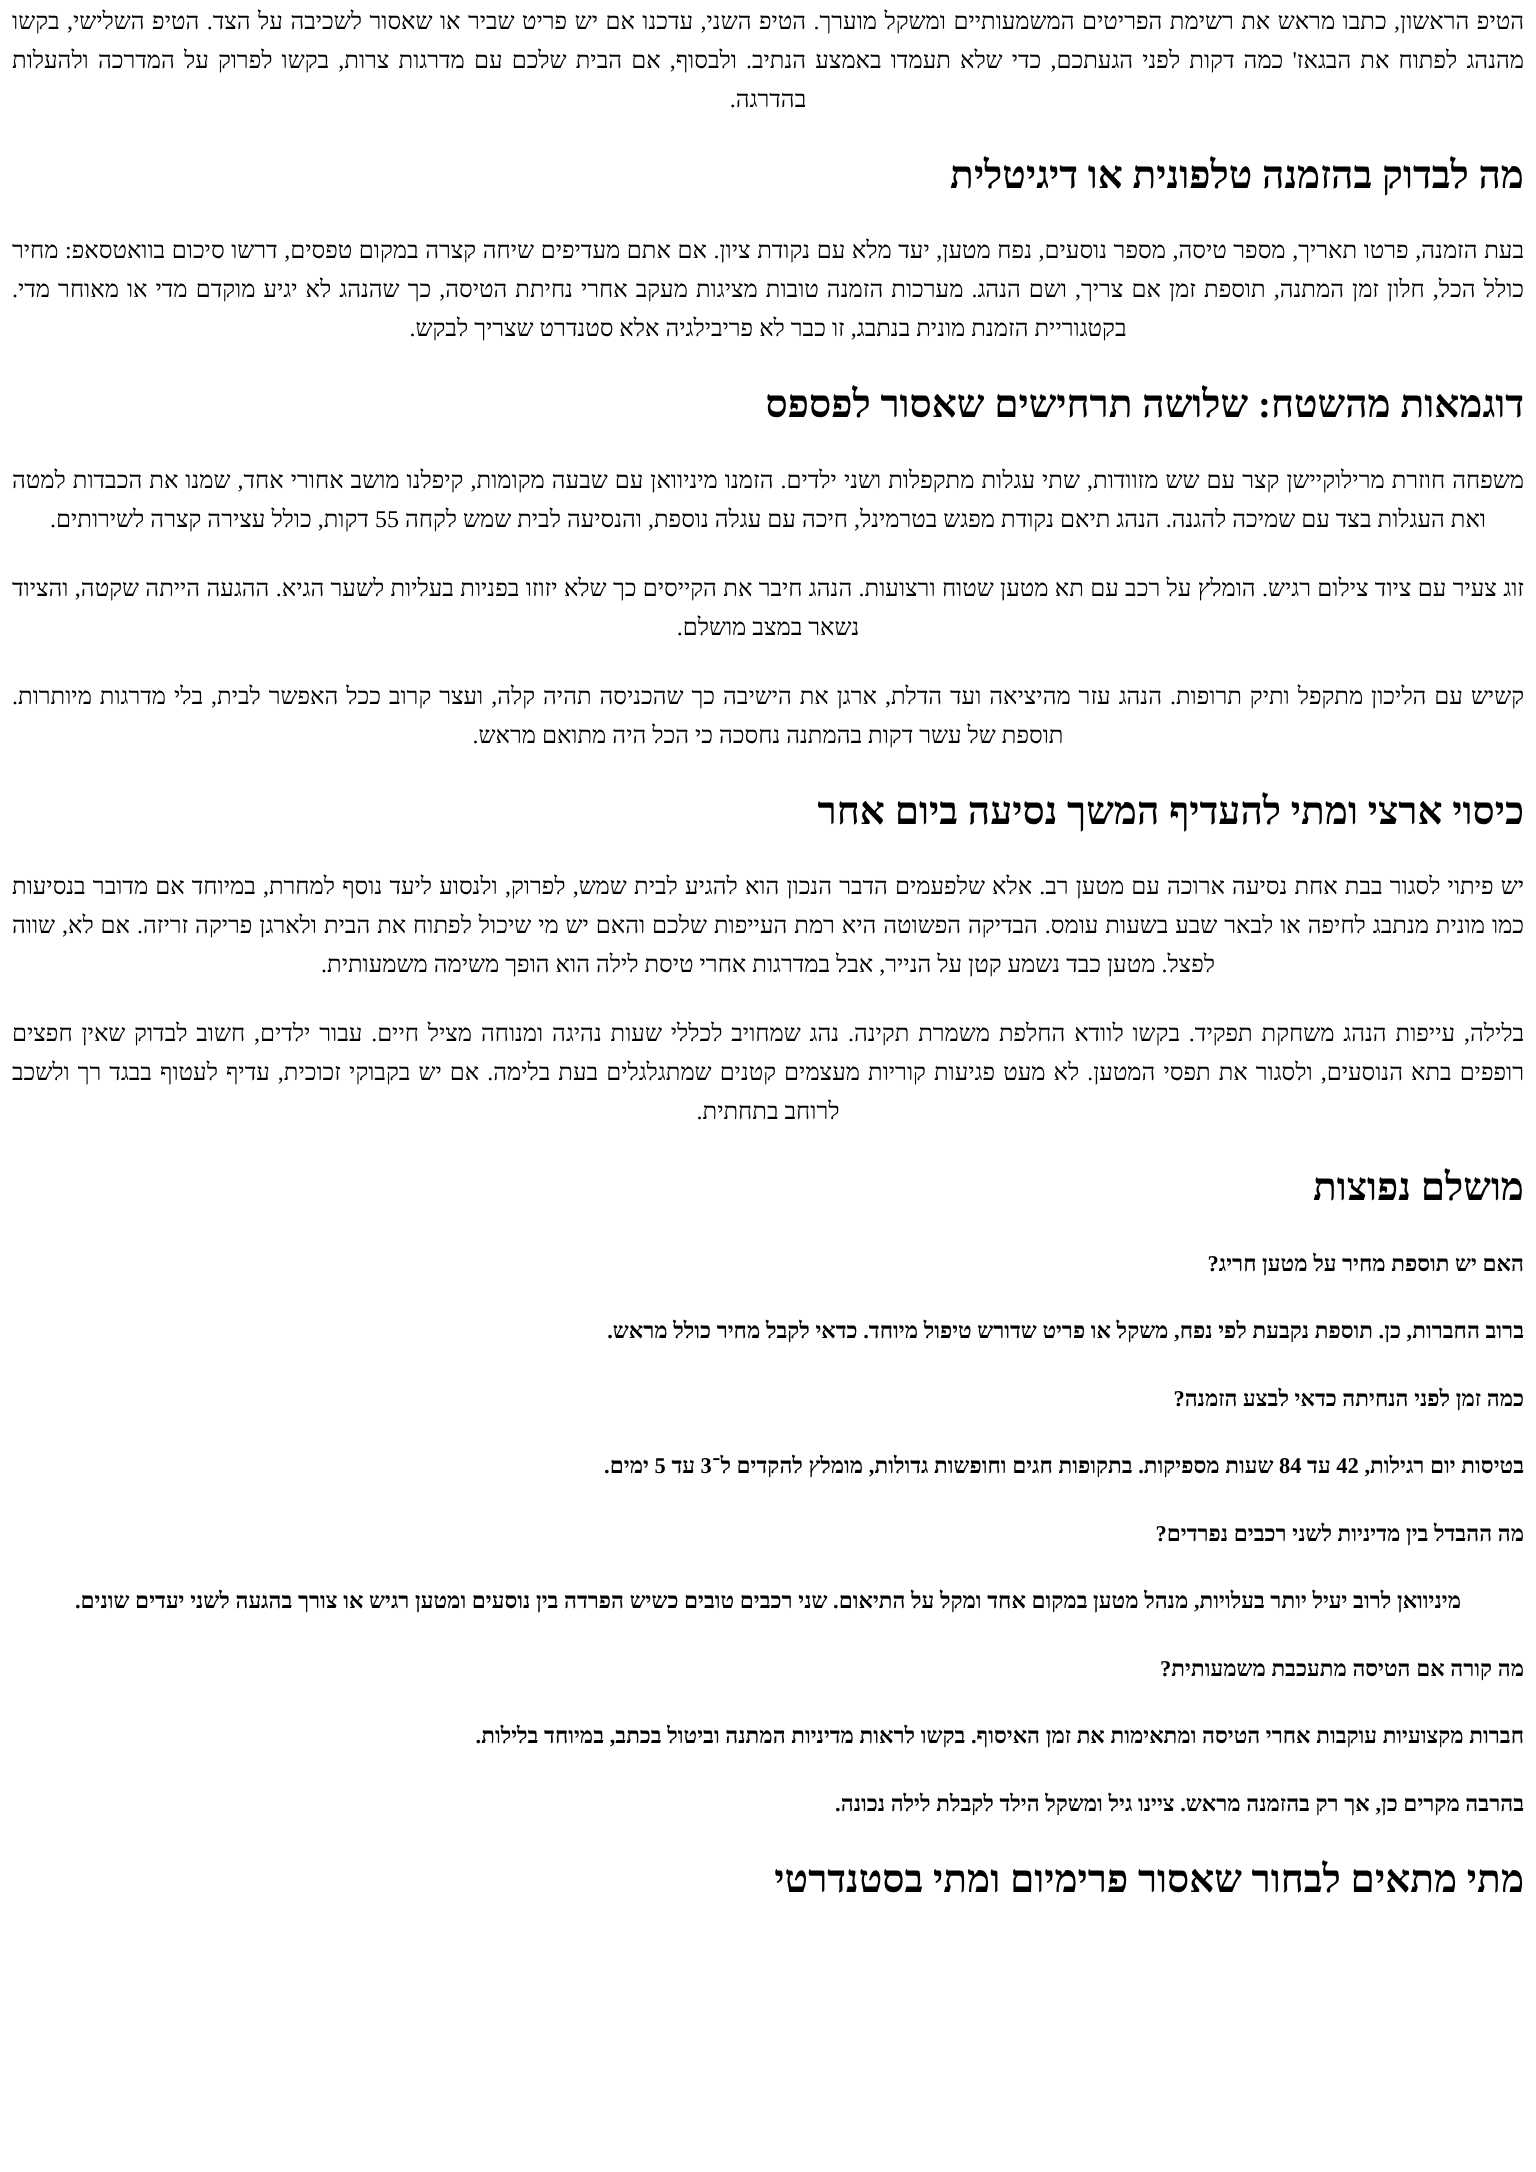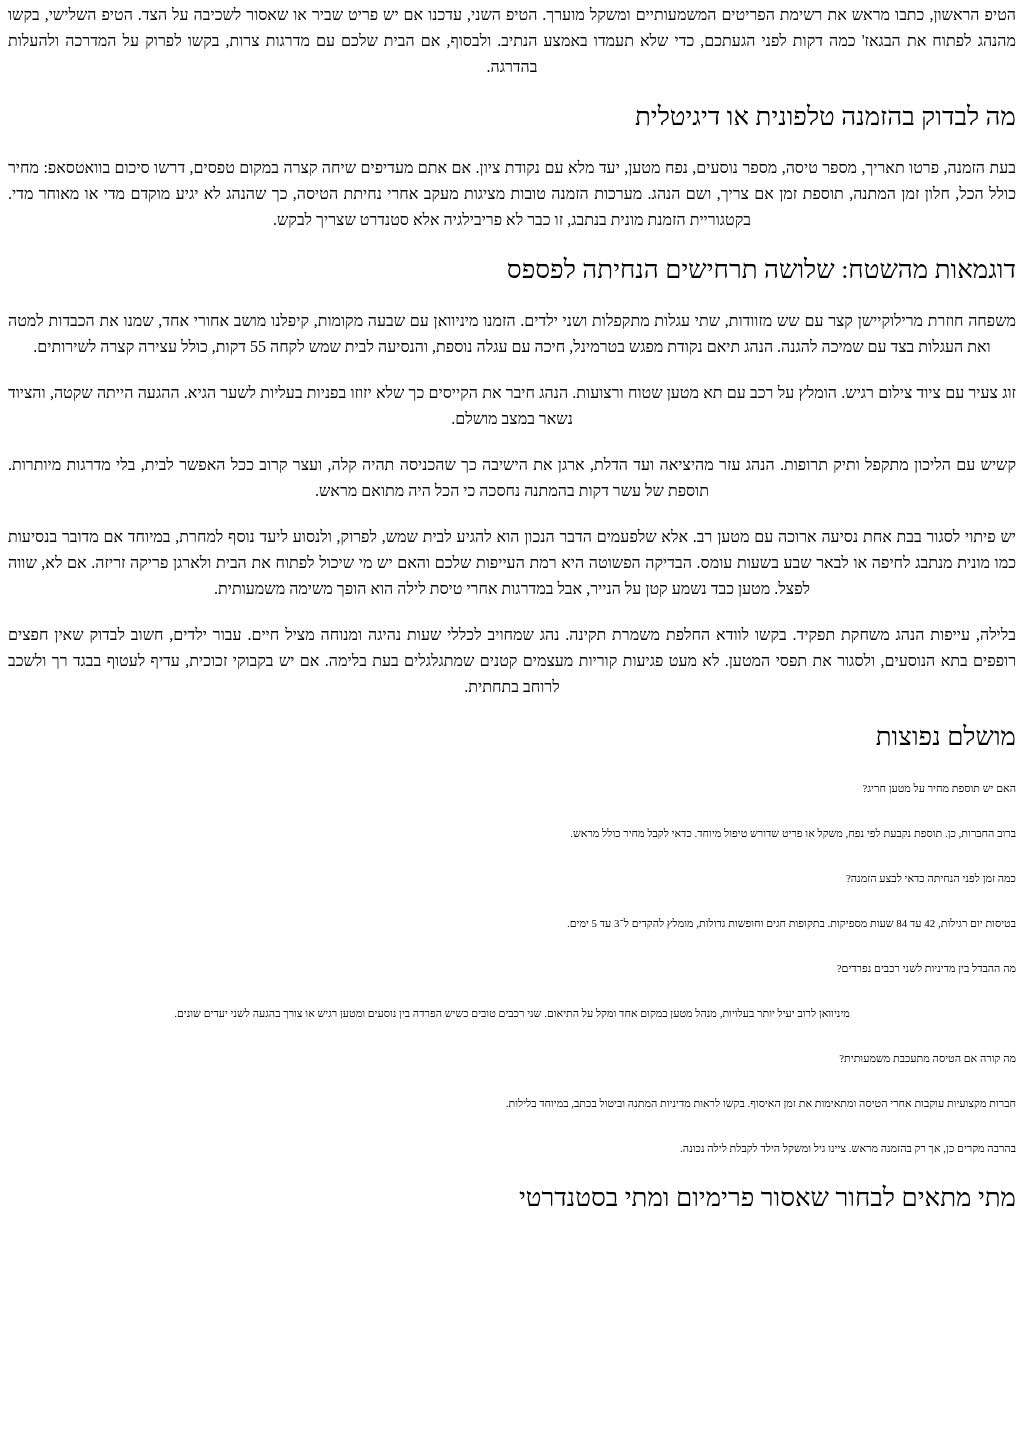--- a/index.html
+++ b/index.html
@@ -21,60 +21,62 @@
     overflow: hidden;
   }
   p.para {
     font-size: 16px;
     line-height: 26px;
     margin: 0 0 20px 0;
     text-align: justify;
     text-align-last: center;
   }
   p.qa {
-    font-size: 11px;
+    font-size: 15px;
     line-height: 26px;
     margin: 0 0 19px 0;
     text-align: right;
     text-align-last: right;
+    font-weight: bold;
   }
   p.qa.multiline {
     text-align: justify;
     text-align-last: center;
   }
   h2.section-heading {
     font-size: 26px;
     line-height: 33px;
-    font-weight: normal;
+    font-weight: bold;
     margin: 20px 0 22px 0;
     text-align: right;
   }
   h2.section-heading.last {
     margin-bottom: 0;
   }
 </style>
 </head>
 <body>
 
 <div class="page">
 
   <p class="para">הטיפ הראשון, כתבו מראש את רשימת הפריטים המשמעותיים ומשקל מוערך. הטיפ השני, עדכנו אם יש פריט שביר או שאסור לשכיבה על הצד. הטיפ השלישי, בקשו מהנהג לפתוח את הבגאז' כמה דקות לפני הגעתכם, כדי שלא תעמדו באמצע הנתיב. ולבסוף, אם הבית שלכם עם מדרגות צרות, בקשו לפרוק על המדרכה ולהעלות בהדרגה.</p>
 
   <h2 class="section-heading">מה לבדוק בהזמנה טלפונית או דיגיטלית</h2>
 
   <p class="para">בעת הזמנה, פרטו תאריך, מספר טיסה, מספר נוסעים, נפח מטען, יעד מלא עם נקודת ציון. אם אתם מעדיפים שיחה קצרה במקום טפסים, דרשו סיכום בוואטסאפ: מחיר כולל הכל, חלון זמן המתנה, תוספת זמן אם צריך, ושם הנהג. מערכות הזמנה טובות מציגות מעקב אחרי נחיתת הטיסה, כך שהנהג לא יגיע מוקדם מדי או מאוחר מדי. בקטגוריית הזמנת מונית בנתבג, זו כבר לא פריבילגיה אלא סטנדרט שצריך לבקש.</p>
 
-  <h2 class="section-heading">דוגמאות מהשטח: שלושה תרחישים הנחיתה לפספס</h2>
+  <h2 class="section-heading">דוגמאות מהשטח: שלושה תרחישים שאסור לפספס</h2>
 
   <p class="para">משפחה חוזרת מרילוקיישן קצר עם שש מזוודות, שתי עגלות מתקפלות ושני ילדים. הזמנו מיניוואן עם שבעה מקומות, קיפלנו מושב אחורי אחד, שמנו את הכבדות למטה ואת העגלות בצד עם שמיכה להגנה. הנהג תיאם נקודת מפגש בטרמינל, חיכה עם עגלה נוספת, והנסיעה לבית שמש לקחה 55 דקות, כולל עצירה קצרה לשירותים.</p>
 
   <p class="para">זוג צעיר עם ציוד צילום רגיש. הומלץ על רכב עם תא מטען שטוח ורצועות. הנהג חיבר את הקייסים כך שלא יזוזו בפניות בעליות לשער הגיא. ההגעה הייתה שקטה, והציוד נשאר במצב מושלם.</p>
 
   <p class="para">קשיש עם הליכון מתקפל ותיק תרופות. הנהג עזר מהיציאה ועד הדלת, ארגן את הישיבה כך שהכניסה תהיה קלה, ועצר קרוב ככל האפשר לבית, בלי מדרגות מיותרות. תוספת של עשר דקות בהמתנה נחסכה כי הכל היה מתואם מראש.</p>
 
+  <h2 class="section-heading">כיסוי ארצי ומתי להעדיף המשך נסיעה ביום אחר</h2>
 
   <p class="para">יש פיתוי לסגור בבת אחת נסיעה ארוכה עם מטען רב. אלא שלפעמים הדבר הנכון הוא להגיע לבית שמש, לפרוק, ולנסוע ליעד נוסף למחרת, במיוחד אם מדובר בנסיעות כמו מונית מנתבג לחיפה או לבאר שבע בשעות עומס. הבדיקה הפשוטה היא רמת העייפות שלכם והאם יש מי שיכול לפתוח את הבית ולארגן פריקה זריזה. אם לא, שווה לפצל. מטען כבד נשמע קטן על הנייר, אבל במדרגות אחרי טיסת לילה הוא הופך משימה משמעותית.</p>
 
 
   <p class="para">בלילה, עייפות הנהג משחקת תפקיד. בקשו לוודא החלפת משמרת תקינה. נהג שמחויב לכללי שעות נהיגה ומנוחה מציל חיים. עבור ילדים, חשוב לבדוק שאין חפצים רופפים בתא הנוסעים, ולסגור את תפסי המטען. לא מעט פגיעות קוריות מעצמים קטנים שמתגלגלים בעת בלימה. אם יש בקבוקי זכוכית, עדיף לעטוף בבגד רך ולשכב לרוחב בתחתית.</p>
 
   <h2 class="section-heading">מושלם נפוצות</h2>
 
   <div>
     <p class="qa">האם יש תוספת מחיר על מטען חריג?</p>

